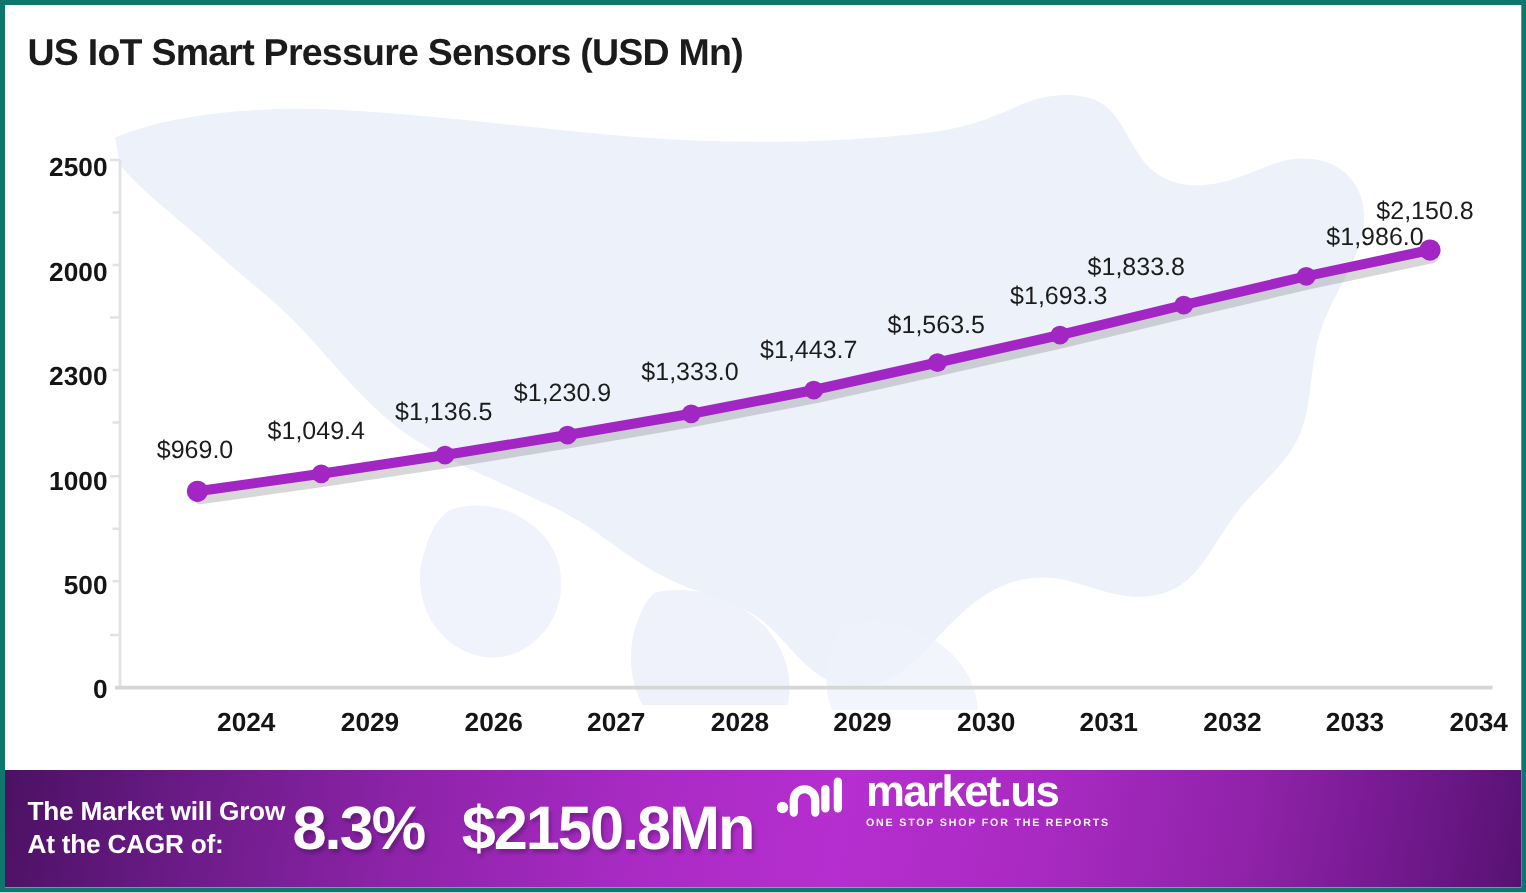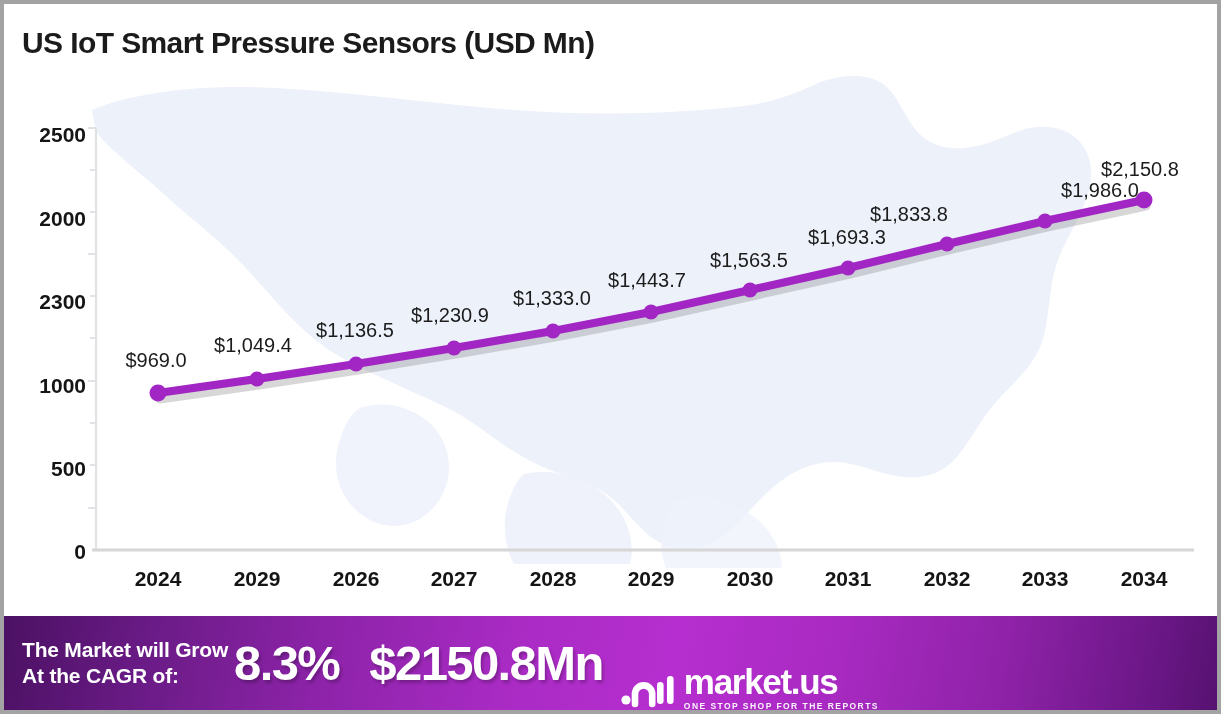--- a/index.html
+++ b/index.html
@@ -8,21 +8,21 @@
     height: 714px;
     overflow: hidden;
     font-family: "Liberation Sans", sans-serif;
     background: #ffffff;
   }
   #frame {
     position: relative;
     width: 1221px;
     height: 714px;
     background: #ffffff;
-    border: 4px solid #a3a3a3;
+    border: 4px solid #0f766e;
     overflow: hidden;
   }
 
   
   #chart-card {
     position: absolute;
     left: 0; top: 0;
     width: 1213px;
     height: 612px;
     background: #ffffff;
@@ -82,20 +82,21 @@
   }
 
   .xtick-label {
     position: absolute;
     transform: translateX(-50%);
     top: 563px;
     font-size: 21px;
     font-weight: 700;
     color: #151515;
     white-space: nowrap;
+    margin-left: 39px;
   }
   #x-labels {
     position: absolute;
     left: 0; top: 0;
     width: 1213px; height: 612px;
     z-index: 6;
   }
 
   .point-label {
     position: absolute;
@@ -155,22 +156,22 @@
     text-shadow: 2px 3px 3px rgba(0,0,0,0.22);
   }
   #cagr-block { margin-left: 18px; }
   #cagr-value { margin-left: 6px; }
   #forecast-block { margin-left: 18px; }
   #forecast-value { margin-left: 12px; }
 
   #logo-block {
     margin-left: 18px;
     display: flex;
-    align-items: flex-end;
-    gap: 9px;
+    align-items: flex-start;
+    gap: 18px;
   }
   #logo-mark { flex: 0 0 auto; }
   #logo-text-wrap { display: flex; flex-direction: column; line-height: 1; }
   #logo-wordmark {
     color: #ffffff;
     font-size: 35px;
     font-weight: 800;
     letter-spacing: -1.3px;
     white-space: nowrap;
   }

